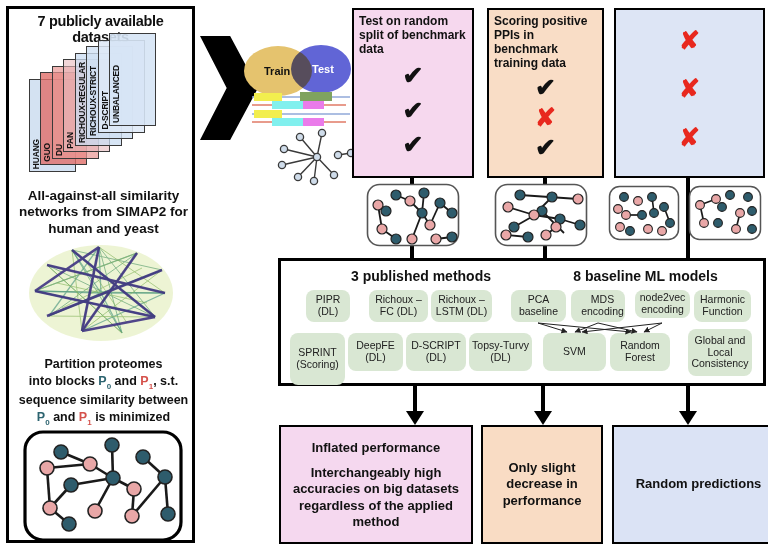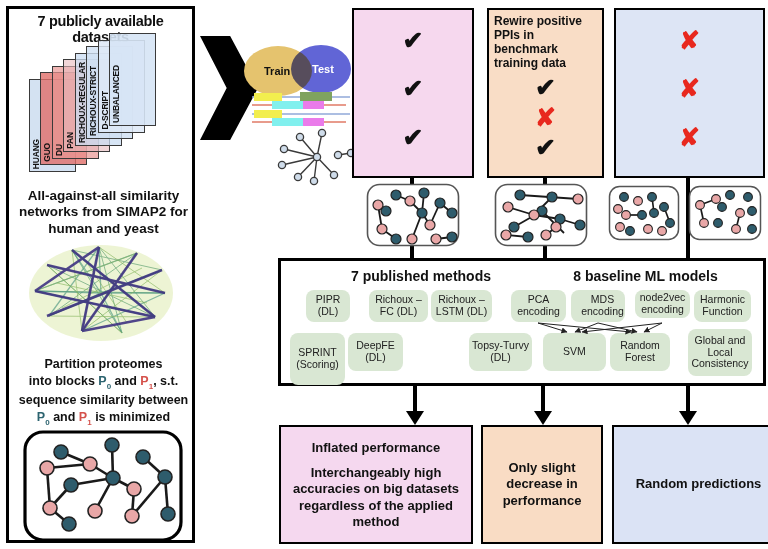--- a/index.html
+++ b/index.html
@@ -253,28 +253,29 @@
         <circle cx="12" cy="37" r="3.6"></circle>
         <circle cx="28" cy="49" r="3.6"></circle>
       <circle cx="44" cy="53" r="3.6"></circle>
         <circle cx="64" cy="47" r="3.6"></circle>
       <circle cx="68" cy="27" r="3.6"></circle>
         <circle cx="81" cy="25" r="3.6"></circle>
     </g>
   </svg>
 
   <div class="top-box tb1">
+    <div class="top-box-text">Test on random split of benchmark data</div>
     <div class="marks">
       <span class="mark check">✔</span>
       <span class="mark check">✔</span>
       <span class="mark check">✔</span>
     </div>
   </div>
   <div class="top-box tb2">
-    <div class="top-box-text">Rewire positive PPIs in benchmark training data</div>
+    <div class="top-box-text">Scoring positive PPIs in benchmark training data</div>
     <div class="marks">
       <span class="mark check">✔</span>
       <span class="mark cross">✘</span>
       <span class="mark check">✔</span>
     </div>
   </div>
   <div class="top-box tb3">
     <div class="marks">
       <span class="mark cross">✘</span>
       <span class="mark cross">✘</span>
@@ -389,33 +390,34 @@
         <circle class="tn" cx="64" cy="44" r="4.4"></circle>
       <circle class="pn" cx="12" cy="20" r="4.4"></circle>
         <circle class="pn" cx="28" cy="14" r="4.4"></circle>
         <circle class="pn" cx="52" cy="28" r="4.4"></circle>
       <circle class="pn" cx="16" cy="38" r="4.4"></circle>
         <circle class="pn" cx="48" cy="44" r="4.4"></circle>
     </g>
   </svg>
 
   <div class="methods-box">
-    <div class="methods-title mt-pub">7 published methods</div>
+    <div class="methods-title mt-pub">3 published methods</div>
     <div class="methods-title mt-base">8 baseline ML models</div>
 
     <div class="chip" style="left:25px; top:29px; width:44px; height:32px;">PIPR (DL)</div>
     <div class="chip" style="left:88px; top:29px; width:59px; height:32px;">Richoux – FC (DL)</div>
     <div class="chip" style="left:150px; top:29px; width:61px; height:32px;">Richoux – LSTM (DL)</div>
-    <div class="chip" style="left:230px; top:29px; width:55px; height:32px;">PCA encoding</div>
+    <div class="chip" style="left:230px; top:29px; width:55px; height:32px;">PCA baseline</div>
     <div class="chip" style="left:290px; top:29px; width:54px; height:32px;padding-left:12px;">MDS encoding</div>
     <div class="chip" style="left:354px; top:29px; width:55px; height:28px;">node2vec encoding</div>
     <div class="chip" style="left:413px; top:29px; width:57px; height:32px;">Harmonic Function</div>
 
     <div class="chip" style="left:9px; top:72px; width:55px; height:52px;">SPRINT (Scoring)</div>
     <div class="chip" style="left:67px; top:72px; width:55px; height:38px;">DeepFE (DL)</div>
+    <div class="chip" style="left:125px; top:72px; width:60px; height:38px;">D-SCRIPT (DL)</div>
     <div class="chip" style="left:188px; top:72px; width:63px; height:38px;">Topsy-Turvy (DL)</div>
     <div class="chip" style="left:262px; top:72px; width:63px; height:38px;">SVM</div>
     <div class="chip" style="left:329px; top:72px; width:60px; height:38px;">Random Forest</div>
     <div class="chip" style="left:407px; top:68px; width:64px; height:47px;">Global and Local Consistency</div>
 
     <svg class="enc-arrows" width="482" height="122" viewBox="0 0 482 122">
       <defs>
         <marker id="ah" markerWidth="7" markerHeight="7" refX="5.5" refY="3" orient="auto">
           <path d="M0,0 L6,3 L0,6 z" fill="#222"></path>
         </marker>

